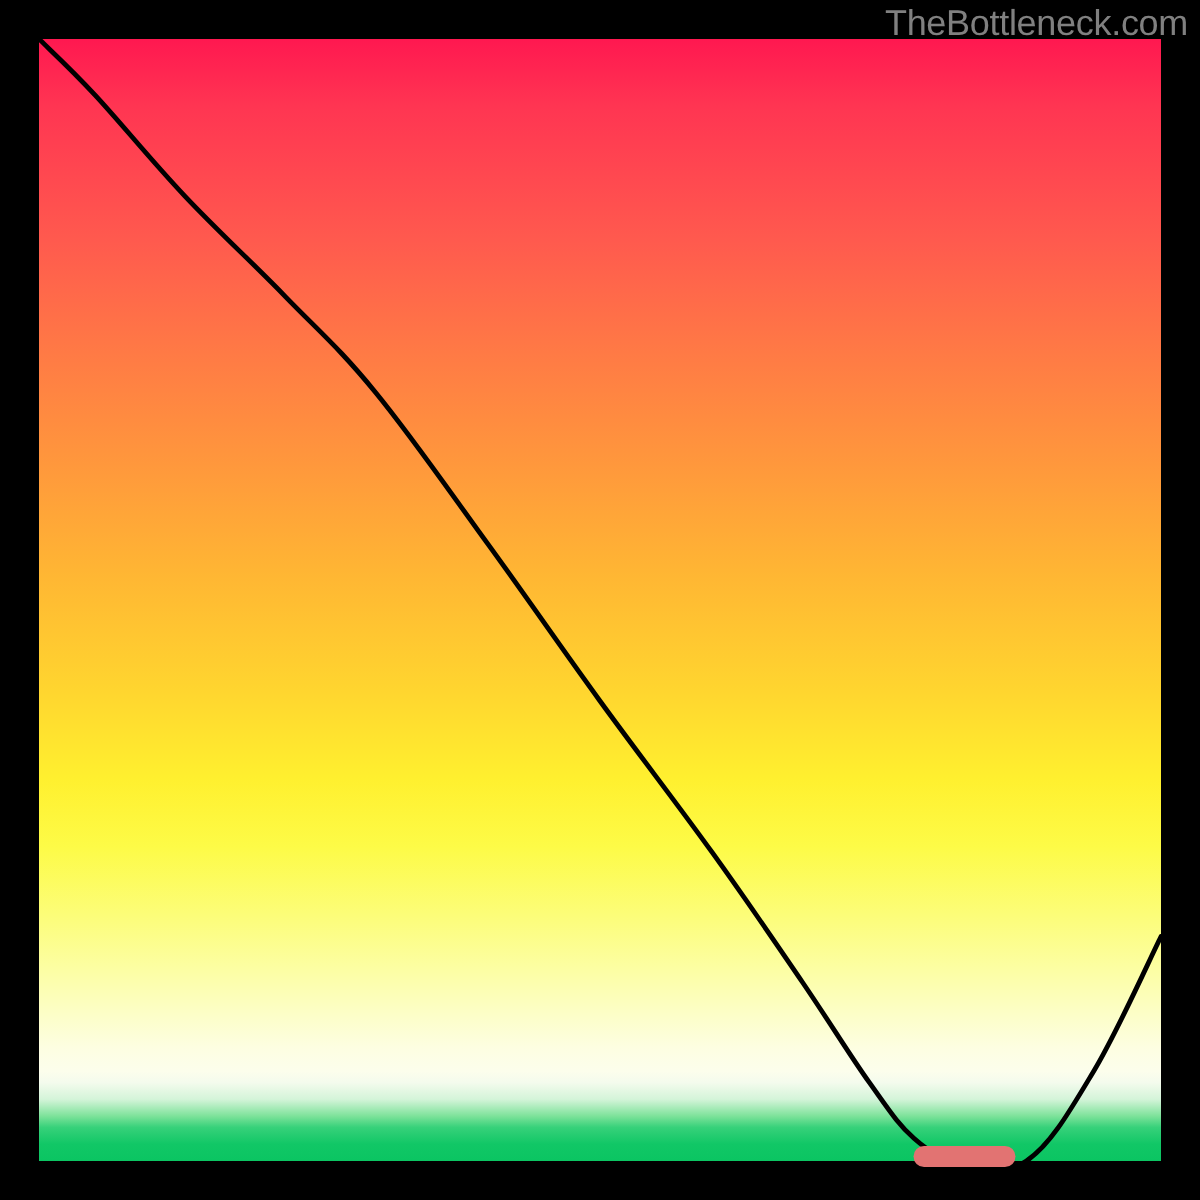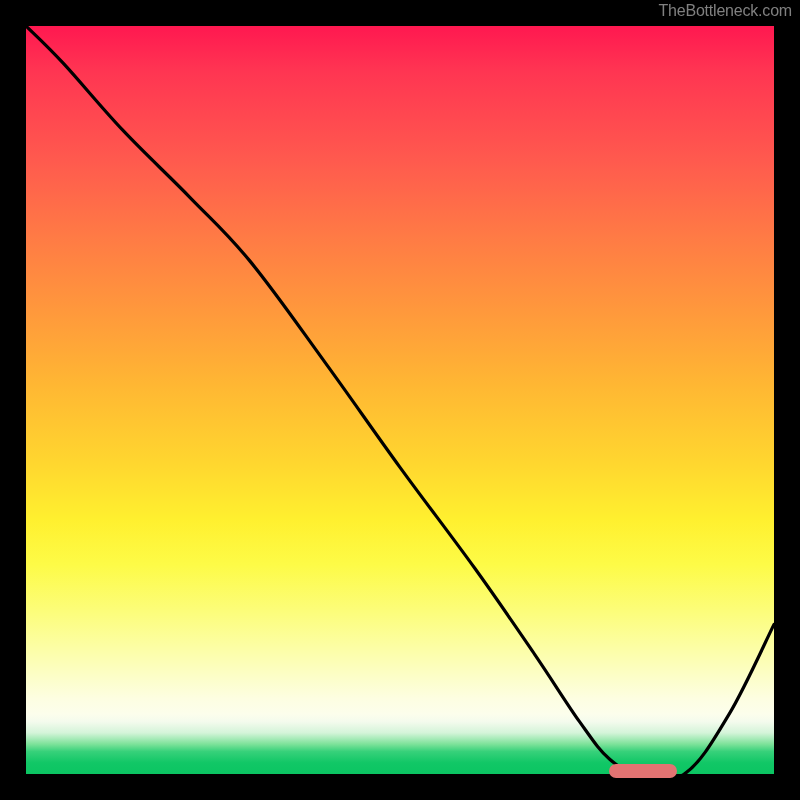--- a/index.html
+++ b/index.html
@@ -10,21 +10,21 @@
     background: #000;
     position: relative;
     font-family: Arial, Helvetica, sans-serif;
     overflow: hidden;
   }
   .watermark {
     position: absolute;
     top: 2px;
     right: 8px;
     color: #808080;
-    font-size: 16px;
+    font-size: 24px;
     font-weight: 500;
     z-index: 10;
     letter-spacing: -0.2px;
   }
   .plot-area {
     position: absolute;
     left: 26px;
     top: 26px;
     width: 748px;
     height: 748px;

